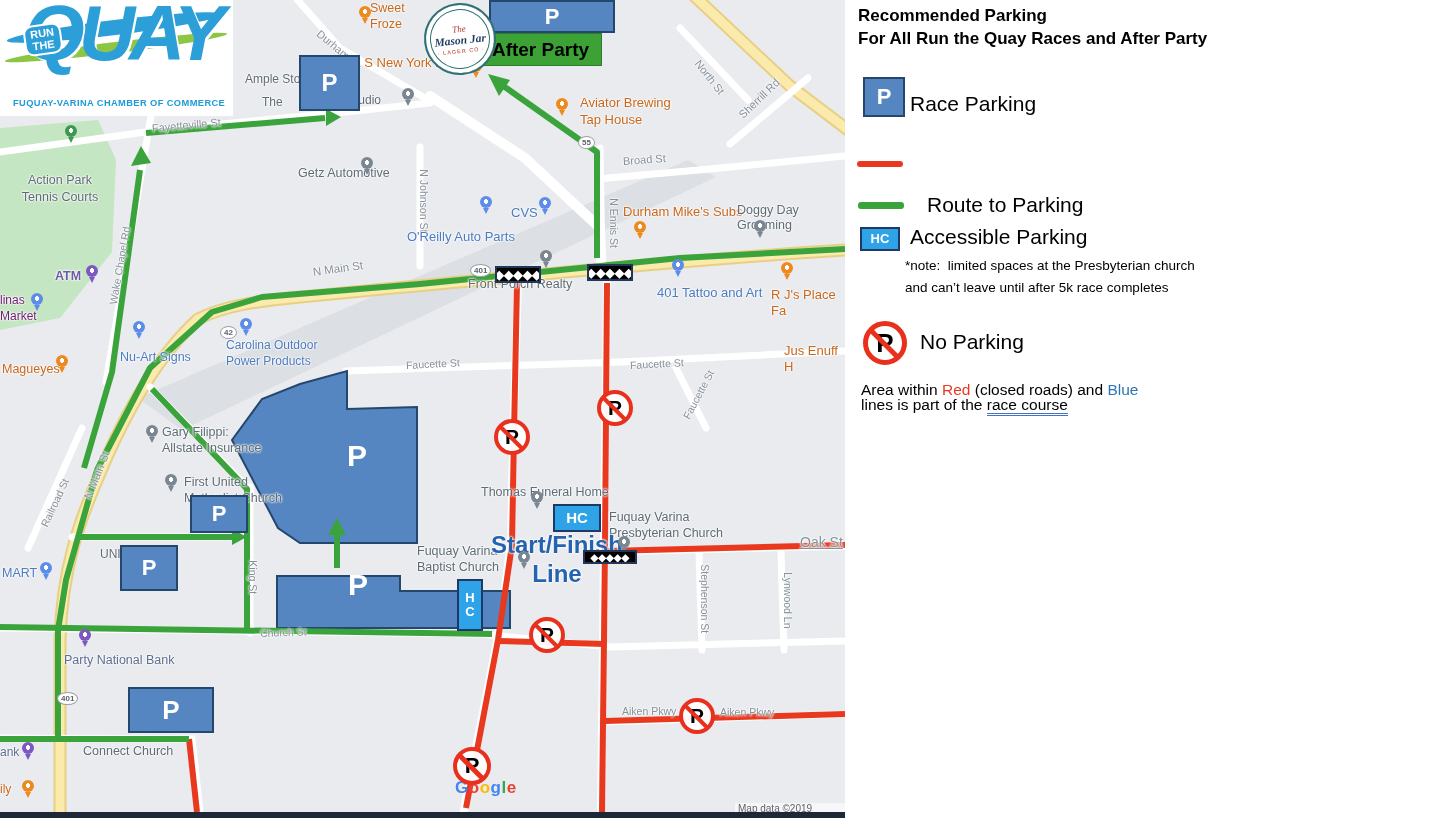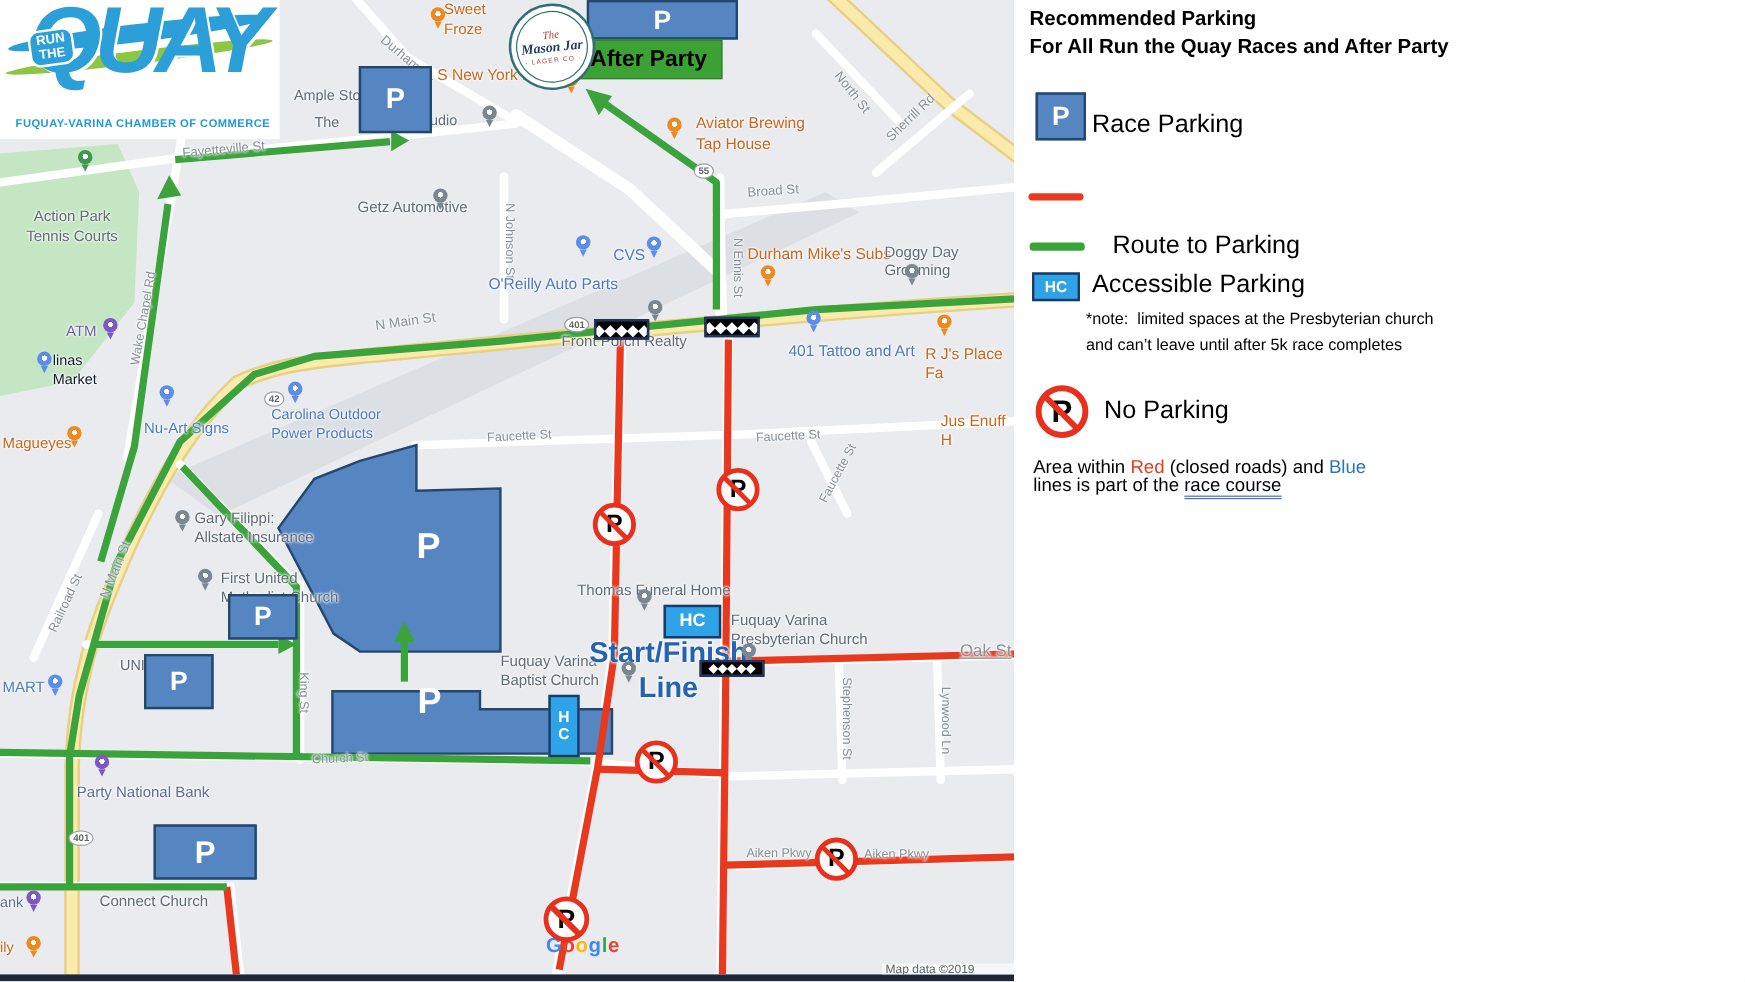--- a/index.html
+++ b/index.html
@@ -172,22 +172,22 @@
 Froze</div>
       <div class="lbl" style="left: 352px; top: 55px; font-size: 13px; color: rgb(201, 103, 29);">&amp; S New York Pizza</div>
       <div class="lbl" style="left: 245px; top: 72px; font-size: 12px; color: rgb(95, 107, 118);">Ample Storage</div>
       <div class="lbl" style="left: 262px; top: 95px; font-size: 12px; color: rgb(95, 107, 118);">The</div>
       <div class="lbl" style="left: 347px; top: 93px; font-size: 12px; color: rgb(95, 107, 118);">Studio</div>
       <div class="lbl" style="left: 580px; top: 95px; font-size: 13px; color: rgb(201, 103, 29); line-height: 1.3;">Aviator Brewing
 Tap House</div>
       <div class="lbl" style="left: 268px; top: 166px; font-size: 12.5px; color: rgb(95, 107, 118); margin-left: 30px;">Getz Automotive</div>
       <div class="lbl" style="left: 60px; top: 172px; font-size: 12.5px; color: rgb(95, 107, 118); line-height: 1.35; text-align: center; transform: translateX(-50%);">Action Park
 Tennis Courts</div>
-      <div class="lbl" style="left: 55px; top: 269px; font-size: 12.5px; color: rgb(111, 91, 167);">ATM</div>
-      <div class="lbl" style="left: 0px; top: 293px; font-size: 12px; color: #0f172a; line-height: 1.3; padding-left: 44px;">linas
+      <div class="lbl" style="left: 55px; top: 269px; font-size: 12.5px; color: rgb(111, 91, 167); font-weight: bold;">ATM</div>
+      <div class="lbl" style="left: 0px; top: 293px; font-size: 12px; color: #701a75; line-height: 1.3;">linas
 Market</div>
       <div class="lbl" style="left: 2px; top: 362px; font-size: 12.5px; color: rgb(201, 103, 29);">Magueyes</div>
       <div class="lbl" style="left: 120px; top: 350px; font-size: 12.5px; color: rgb(76, 123, 192);">Nu-Art Signs</div>
       <div class="lbl" style="left: 226px; top: 338px; font-size: 12px; color: rgb(76, 123, 192); line-height: 1.3;">Carolina Outdoor
 Power Products</div>
       <div class="lbl" style="left: 407px; top: 229px; font-size: 13px; color: rgb(76, 123, 192);">O'Reilly Auto Parts</div>
       <div class="lbl" style="left: 511px; top: 205px; font-size: 13px; color: rgb(76, 123, 192);">CVS</div>
       <div class="lbl" style="left: 623px; top: 204px; font-size: 13px; color: rgb(201, 103, 29);">Durham Mike's Subs</div>
       <div class="lbl" style="left: 737px; top: 203px; font-size: 12.5px; color: rgb(95, 107, 118);">Doggy Day Grooming</div>
       <div class="lbl" style="left: 657px; top: 285px; font-size: 13px; color: rgb(76, 123, 192);">401 Tattoo and Art</div>

